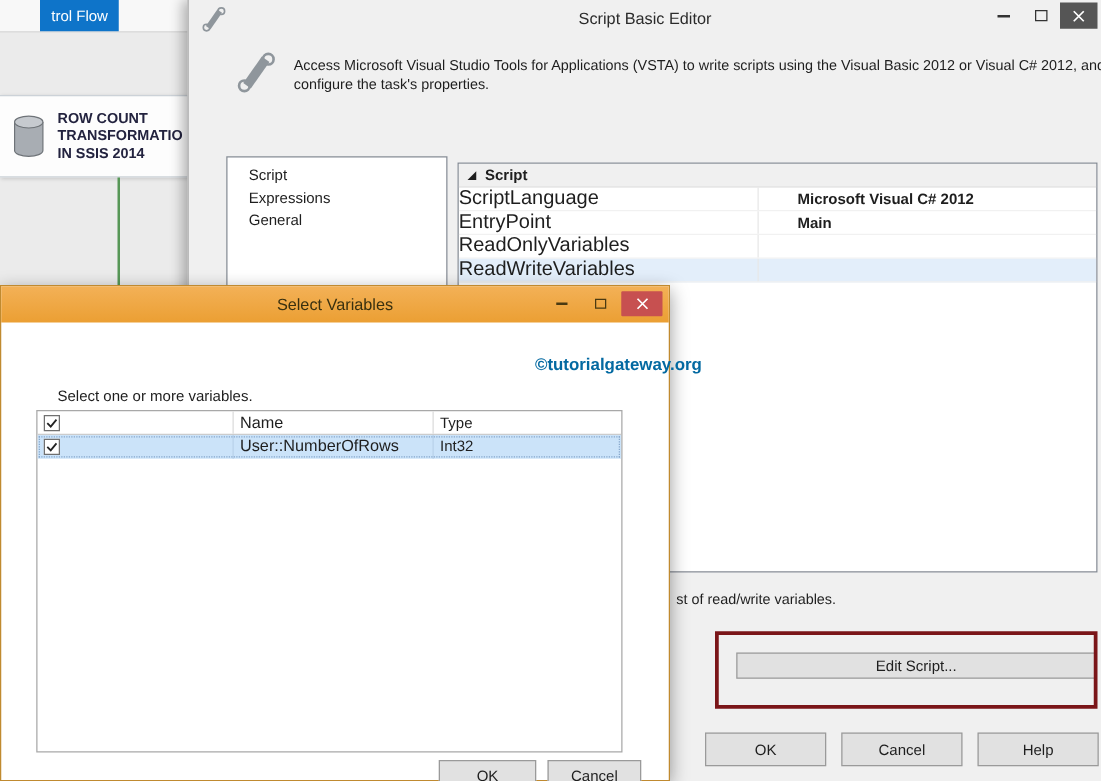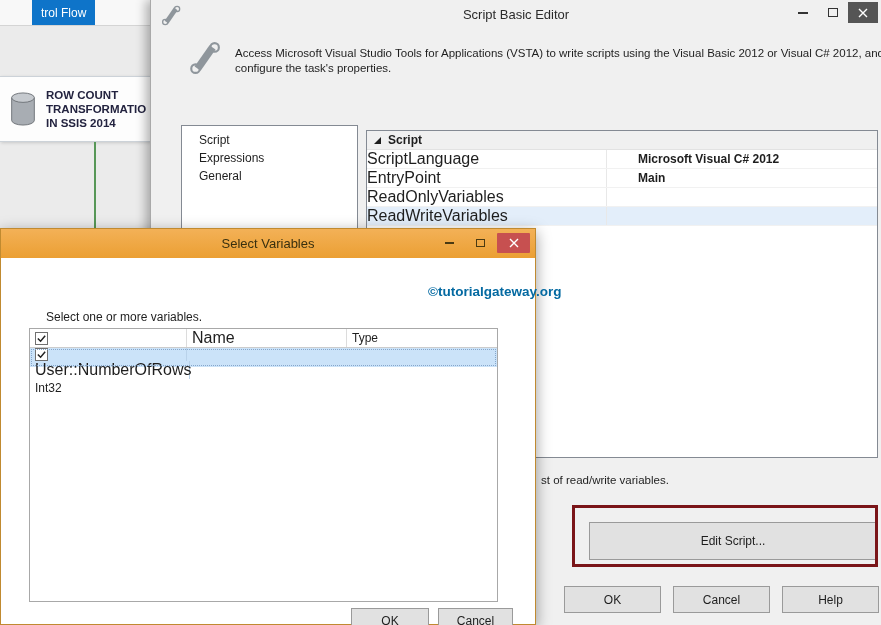--- a/index.html
+++ b/index.html
@@ -41,42 +41,42 @@
   .pg-cat-label { font-size:12px; font-weight:700; margin-left:7px; }
   .pg-row { height:19px; display:flex; border-bottom:1px solid #f1f1f1; }
   .pg-name { width:240px; font-size:16px; line-height:18px; border-right:1px solid #e8e8e8; }
   .pg-val { flex:1; padding-left:7px; font-size:12px; line-height:18px;margin-left:24px; }
   .pg-val.bold { font-weight:700; }
   .pg-row.selected { background:#e3eefa; }
 
   .ste-help { position:absolute; left:390px; top:474px; font-size:11.5px; color:#1e1e1e; }
 
   .btn { position:absolute; background:#e1e1e1; border:1px solid #9a9a9a; font-size:12px; color:#1e1e1e; display:flex; align-items:center; justify-content:center; }
-  .btn-edit { left:438px; top:522px; width:288px; height:38px; }
+  .btn-edit { left:438px; top:522px; width:288px; height:21px; }
   .ann { position:absolute; left:421px; top:505px; width:306px; height:62px; border:3px solid #7a1518; pointer-events:none; }
   .btn-ok { left:413px; top:586px; width:97px; height:27px; }
   .btn-cancel { left:522px; top:586px; width:97px; height:27px; }
   .btn-help { left:631px; top:586px; width:97px; height:27px; }
 
   
   .sv { position:absolute; left:0; top:228px; width:536px; height:397px; background:#fff; border:1px solid #c08a30; box-shadow:0 4px 14px rgba(0,0,0,.4); }
   .sv-titlebar { position:absolute; top:0; left:0; right:0; height:29px; background:linear-gradient(180deg,#f3b157,#eb9f33); }
   .sv-title { position:absolute; left:0; right:0; height:29px; line-height:29px; text-align:center; font-size:13px; color:#39300f;border-radius:10px; }
   .sv-winbtns { position:absolute; right:5px; top:4px; display:flex; gap:2px; z-index:2; }
   .sv-wbtn { width:29px; height:20px; display:flex; align-items:center; justify-content:center; }
   .sv-glyph-bar { width:9px; height:2px; background:#4a3a12; display:block; }
   .sv-glyph-box { width:9px; height:8px; border:1px solid #4a3a12; display:block; }
   .sv-close { width:33px; background:#c75050; border-radius:1px; }
   .sv-instruction { position:absolute; left:45px; top:43px; font-size:12px;margin-top:38px; }
   .sv-table { position:absolute; left:28px; top:99px; width:469px; height:274px; border:1px solid #a8a8a8; background:#fff; overflow:hidden; }
   .sv-thead { height:19px; display:flex; border-bottom:1px solid #cccccc; }
   .sv-col-check { width:157px; display:flex; align-items:center; padding-left:5px; border-right:1px solid #dcdcdc; }
-  .sv-col-name { width:160px; padding-left:5px; font-size:16px; line-height:18px; border-right:1px solid #dcdcdc; }
+  .sv-col-name { width:160px; padding-left:5px; font-size:13px; line-height:18px; border-right:1px solid #dcdcdc; }
   .sv-col-type { flex:1; padding-left:5px; font-size:12px; line-height:18px; }
-  .sv-row { height:19px; display:flex; background:#cbe3f9; outline:1px dotted #86a7cc; outline-offset:-2px;flex-direction:column; }
+  .sv-row { height:19px; display:flex; background:#cbe3f9; outline:1px dotted #86a7cc; outline-offset:-2px; }
   .sv-row .sv-col-check, .sv-row .sv-col-name { border-right-color:#b9d2ea; }
   .checkbox { width:13px; height:13px; background:#fff; border:1px solid #707070; display:flex; align-items:center; justify-content:center; }
   .sv-btn-ok { left:350px; top:379px; width:78px; height:26px; }
   .sv-btn-cancel { left:437px; top:379px; width:75px; height:26px; }
 
   .watermark { position:absolute; left:428px; top:284px; font-size:13.5px; font-weight:700; color:#0369a1; z-index:50; }
 </style>
 </head>
 <body>
 

